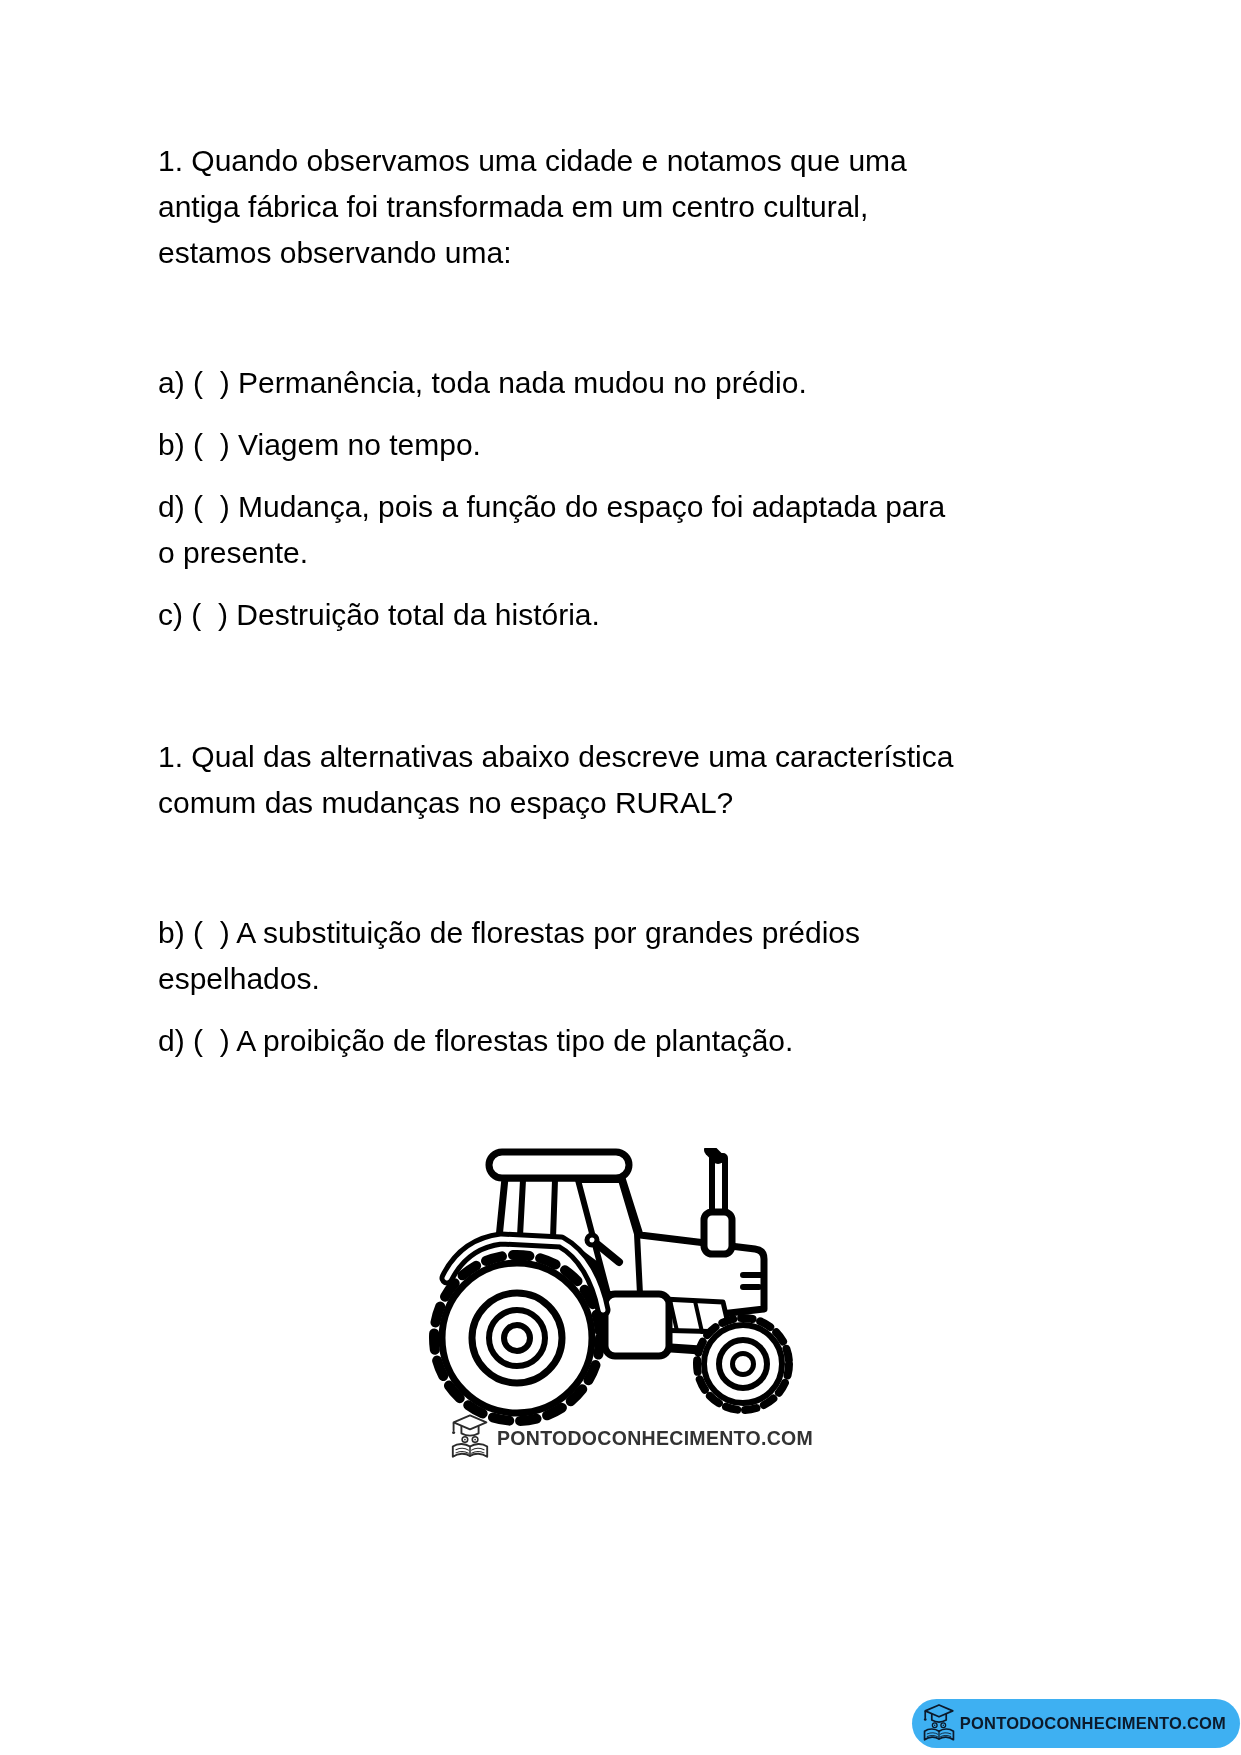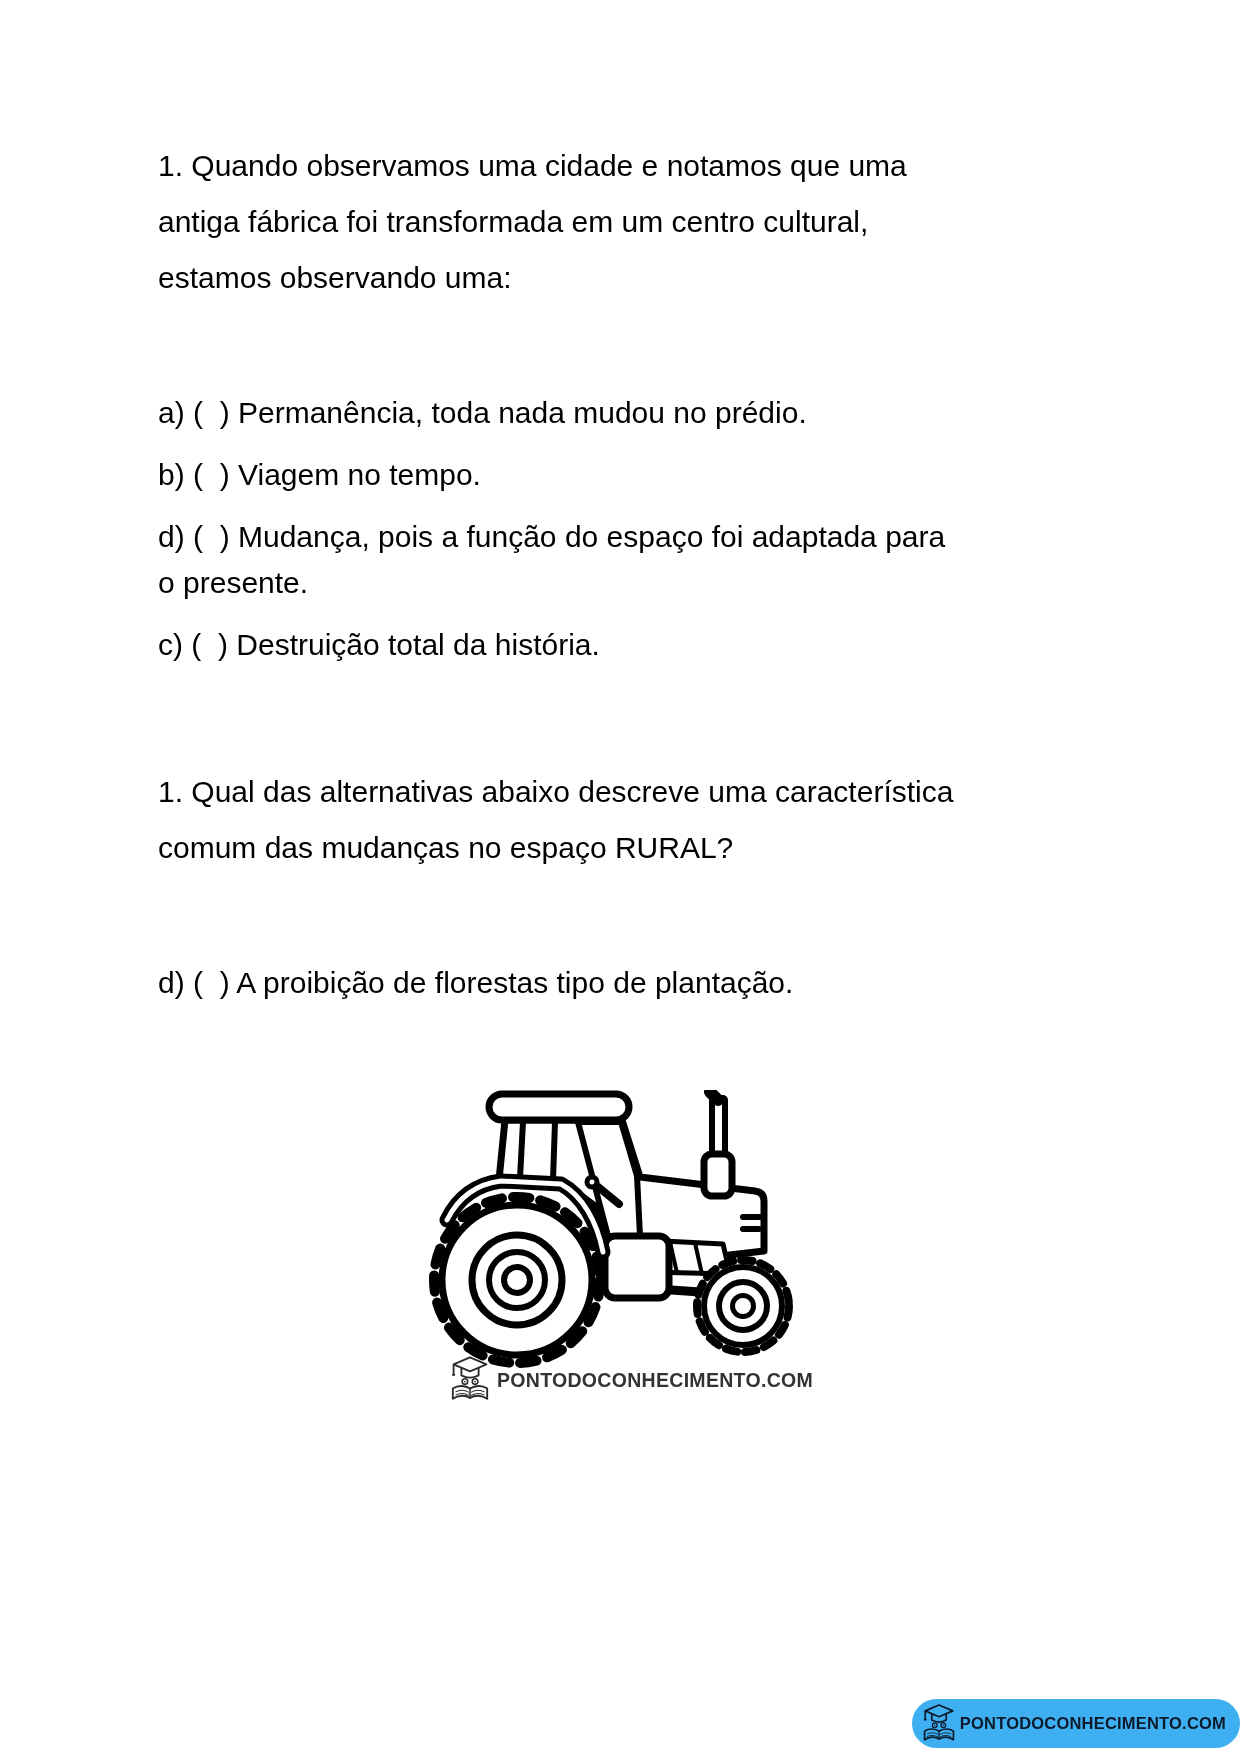--- a/index.html
+++ b/index.html
@@ -16,21 +16,21 @@
     position:absolute;
     left:158px; top:138px;
     width:960px;
     display:flex;
     flex-direction:column;
     align-items:flex-start;
   }
   .question {
     white-space:pre-wrap;
     font-size:30px;
-    line-height:56px;
+    line-height:46px;
     margin:0 0 84px 0;
   }
   .options { margin:0 0 80px 0; }
   .options.last { margin-bottom:0; }
   .option {
     white-space:pre-wrap;
     font-size:30px;
     line-height:46px;
     margin:0 0 16px 0;
   }
@@ -88,20 +88,22 @@
       <p class="option">b) (  ) Viagem no tempo.</p>
       <p class="option">d) (  ) Mudança, pois a função do espaço foi adaptada para
 o presente.</p>
       <p class="option">c) (  ) Destruição total da história.</p>
     </div>
 
     <p class="question">1. Qual das alternativas abaixo descreve uma característica
 comum das mudanças no espaço RURAL?</p>
 
     <div class="options last">
+      <p class="option">b) (  ) A substituição de florestas por grandes prédios
+espelhados.</p>
       <p class="option">d) (  ) A proibição de florestas tipo de plantação.</p>
     </div>
 
     <figure class="tractor-figure">
       <div class="tractor-wrap">
         <svg width="370" height="300" viewBox="0 0 370 300">
           <g stroke="#000" fill="none" stroke-linejoin="round" stroke-linecap="round">
 
             <g>
               <circle cx="92" cy="190" r="83" fill="#fff" stroke-width="10" stroke-dasharray="16.6 11"></circle>

